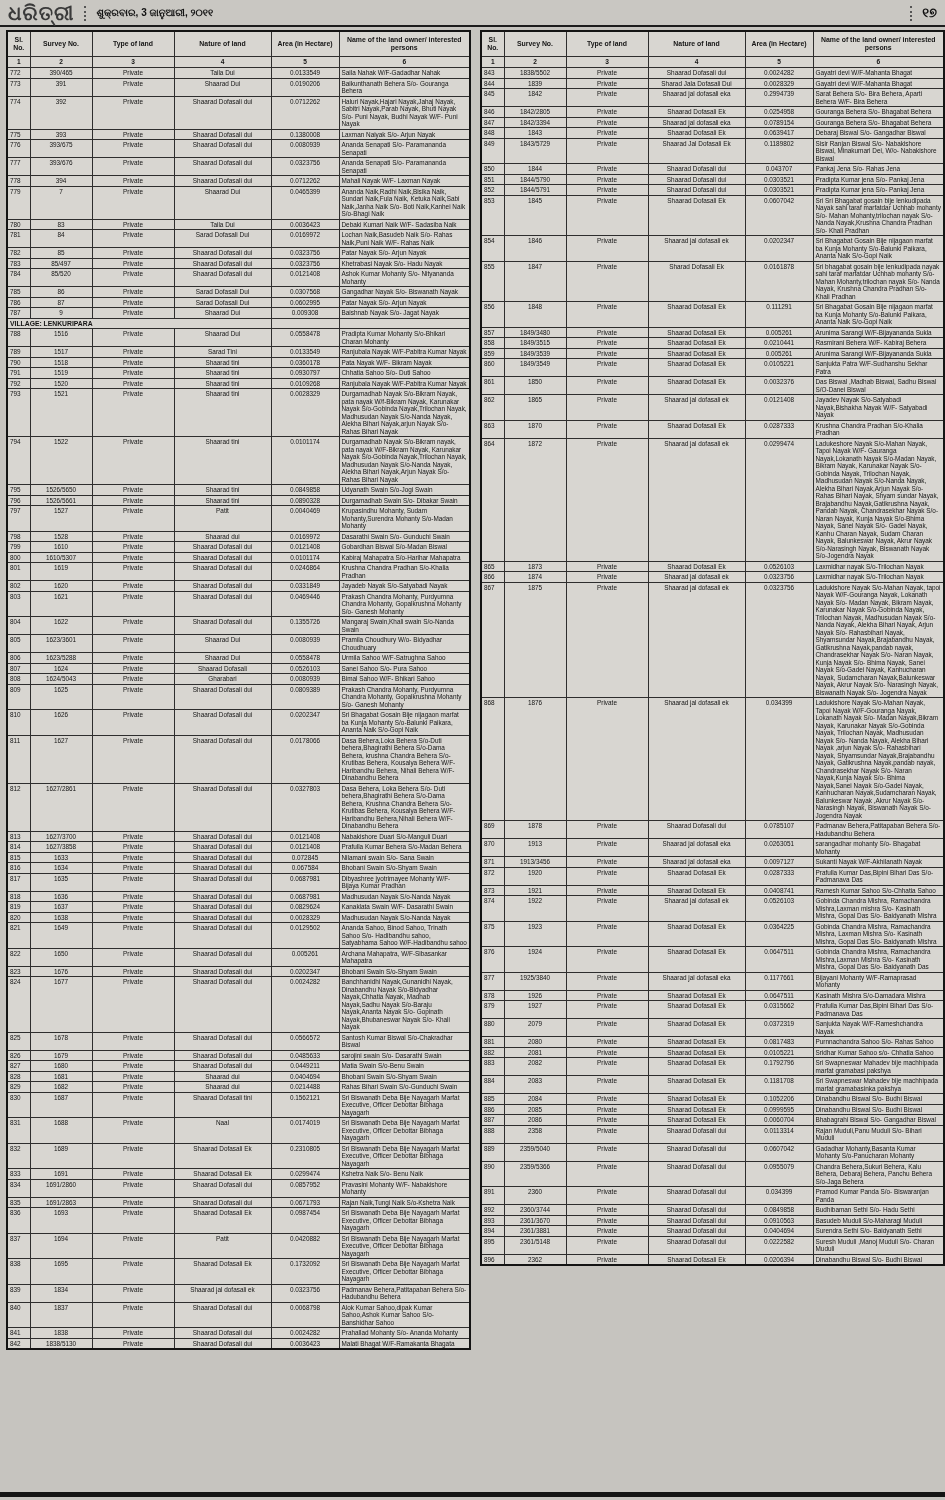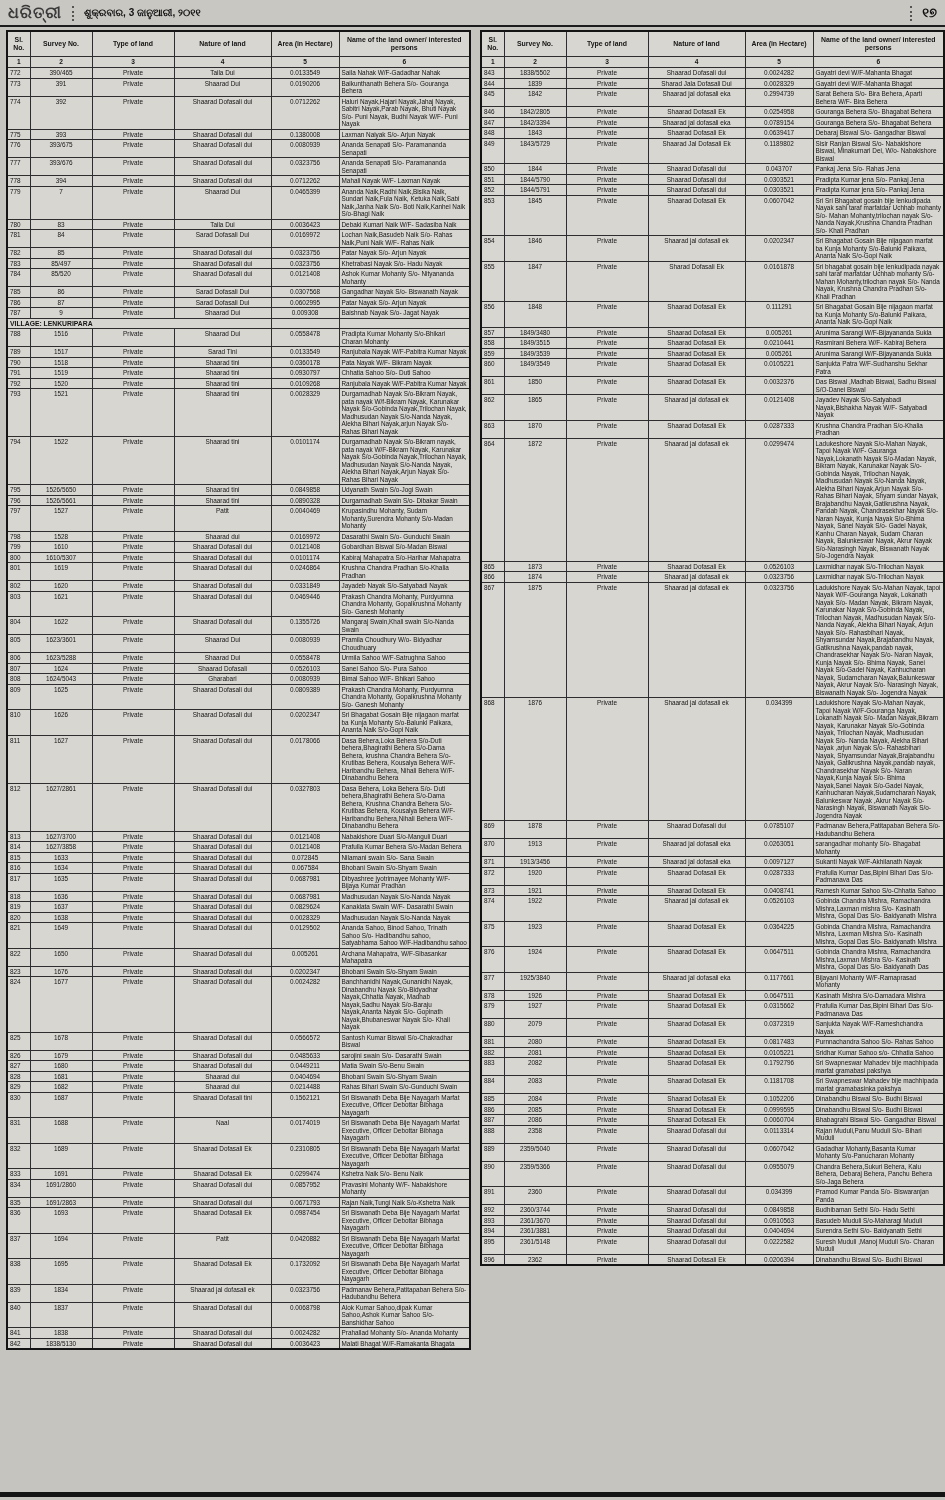--- a/index.html
+++ b/index.html
@@ -13,21 +13,21 @@
     position:relative;width:945px;height:1500px;overflow:hidden;
     background:#c6c4bf;
   }
   
   .masthead{
     display:flex;align-items:center;
     height:22px;padding:2px 8px 1px 8px;
     border-bottom:2px solid #1c1c1c;
     background:#c9c7c2;
   }
-  .logo{font-weight:bold;font-size:16px;letter-spacing:1px;color:#3a3a3a;}
+  .logo{font-weight:bold;font-size:20px;letter-spacing:1px;color:#3a3a3a;}
   .vdots{width:0;height:15px;border-left:2px dotted #555;margin:0 10px;}
   .m-date{font-weight:bold;font-size:10px;color:#111;}
   .m-right{margin-left:auto;display:flex;align-items:center;text-align:center;}
   .pageno{font-weight:bold;font-size:13px;color:#111;}
   
   .tables{
     display:flex;align-items:flex-start;gap:9px;
     padding:3px 4px 0 6px;
   }
   table.land{

